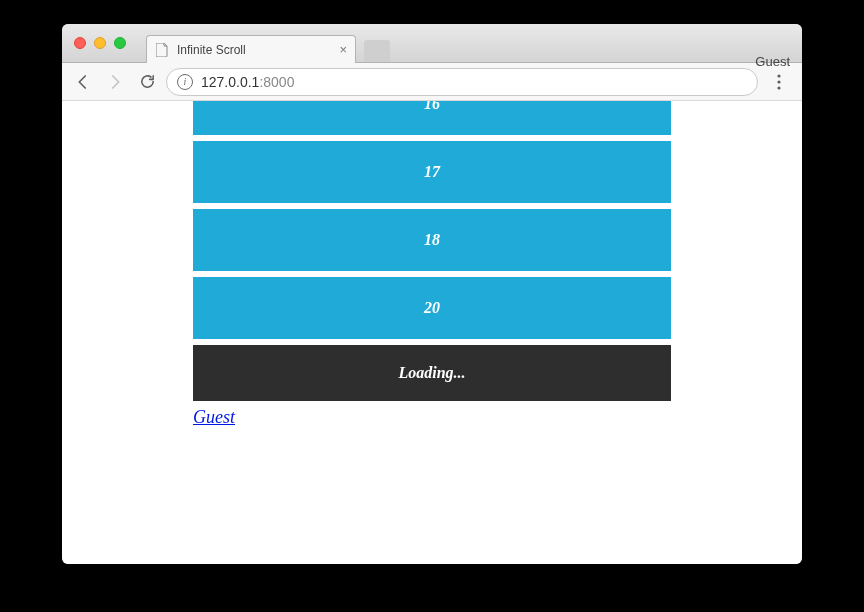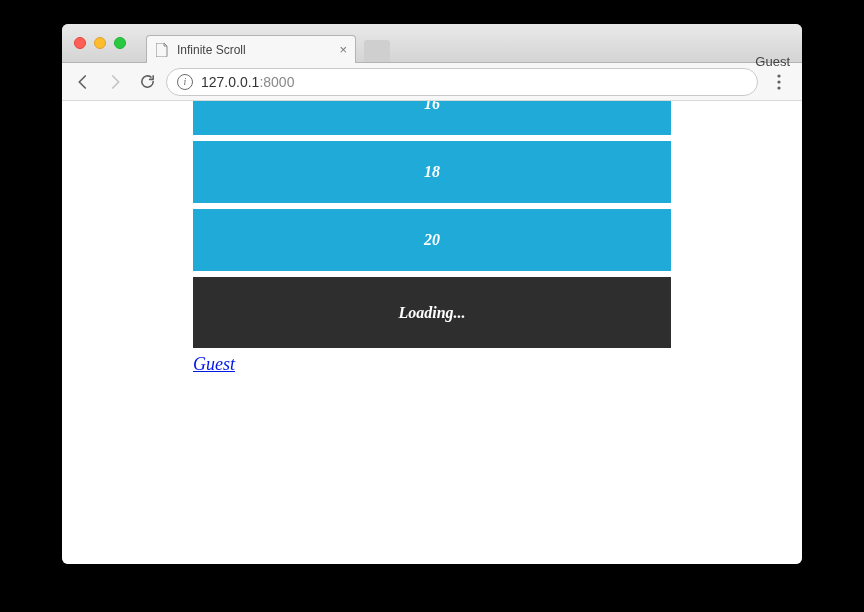--- a/index.html
+++ b/index.html
@@ -150,21 +150,21 @@
       color:#fff;
       font-family: Georgia, "Times New Roman", serif;
       font-weight: bold;
       font-size: 16px;
       display:flex;
       align-items:center;
       justify-content:center;
       margin-bottom: 6px;
     }
     .loading {
-      height: 71px;
+      height: 56px;
       background:#2e2e2e;
       color:#fff;
       font-family: Georgia, "Times New Roman", serif;
       font-weight: bold;
       font-size: 16px;
       display:flex;
       align-items:center;
       justify-content:center;
       margin-bottom: 2px;
     }
@@ -234,20 +234,23 @@
         </svg>
     </div>
   </div>
 
   <div class="viewport">
     <div class="content-col">
       <div class="item">
           <span>16</span>
         </div>
       <div class="item">
+          <span>17</span>
+        </div>
+      <div class="item">
           <span>18</span>
         </div>
       <div class="item">
           <span>20</span>
         </div>
       <div class="loading">
           <span>Loading...</span>
         </div>
       <a href="#" class="more-link">Guest</a>
     </div>

